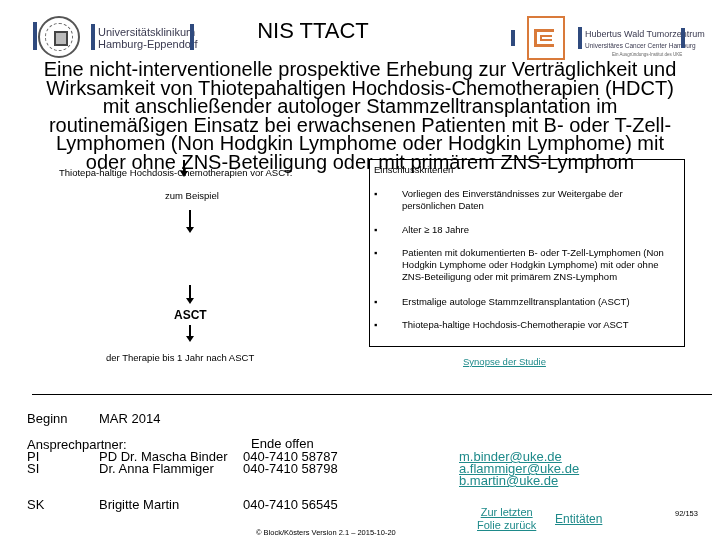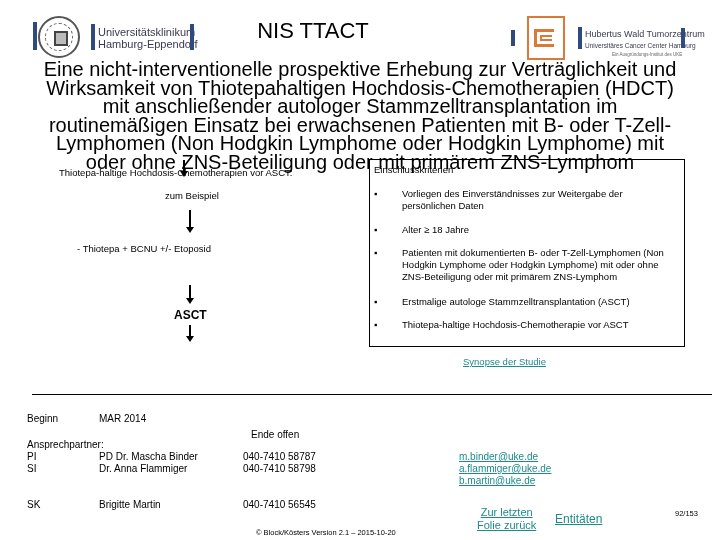--- a/index.html
+++ b/index.html
@@ -39,21 +39,21 @@
               border: 1px solid #000; box-sizing: border-box; }
   .criteria .head { position: absolute; left: 4px; top: 4px; }
   .crit-item { position: absolute; left: 4px; width: 300px; }
   .crit-item .bullet { position: absolute; left: 0; top: 0; width: 20px; }
   .crit-item .text { position: absolute; left: 28px; width: 272px; }
 
   .link { color: #1e8a8a; text-decoration: underline; }
 
   .rule { position: absolute; left: 32px; top: 394px; width: 680px; height: 1px; background: #000; }
 
-  .info { font-size: 10px; line-height: 12px; }
+  .info { font-size: 13px; line-height: 12px; }
   .copyright { font-size: 7.5px; }
 </style>
 </head>
 <body>
 
 <div class="bar" style="left:33px; top:22px; height:28px;"></div>
 <div class="uke-seal"></div>
 <div class="bar" style="left:91px; top:24px; height:26px;"></div>
 <div class="uke-text">
   <div>Universitätsklinikum</div>
@@ -78,26 +78,26 @@
 <div class="hw-caption">Ein Ausgründungs-Institut des UKE</div>
 
 <div class="subtitle">Eine nicht-interventionelle prospektive Erhebung zur Verträglichkeit und Wirksamkeit von Thiotepahaltigen Hochdosis-Chemotherapien (HDCT) mit anschließender autologer Stammzelltransplantation im routinemäßigen Einsatz bei erwachsenen Patienten mit B- oder T-Zell-Lymphomen (Non Hodgkin Lymphome oder Hodgkin Lymphome) mit oder ohne ZNS-Beteiligung oder mit primärem ZNS-Lymphom</div>
 
 <div class="abs small" style="left:59px; top:167px;">Thiotepa-haltige Hochdosis-Chemotherapien vor ASCT:</div>
 <div class="arrow" style="left:183px; top:160px; height:12px;"></div>
 <div class="abs small" style="left:165px; top:190px;">zum Beispiel</div>
 <div class="arrow" style="left:189px; top:210px; height:18px;"></div>
 
 <div class="abs small" style="left:77px; top:243px;">
-  <div>- Thiotepa + BCNU +/- Etoposid</div>
 </div>
 <div class="arrow" style="left:189px; top:285px; height:14px;"></div>
 <div class="abs" style="left:174px; top:308px; font-size:12px; font-weight:bold;">ASCT</div>
 <div class="arrow" style="left:189px; top:325px; height:12px;"></div>
 <div class="abs small" style="left:106px; top:352px;">
+  <div>der Therapie bis 1 Jahr nach ASCT</div>
 </div>
 
 <div class="criteria small">
   <div class="head">Einschlusskriterien</div>
   <div class="crit-item" style="top:28px;">
     <span class="bullet">▪</span>
     <span class="text">Vorliegen des Einverständnisses zur Weitergabe der persönlichen Daten</span>
   </div>
   <div class="crit-item" style="top:64px;">
     <span class="bullet">▪</span>
@@ -116,21 +116,21 @@
     <span class="text">Thiotepa-haltige Hochdosis-Chemotherapie vor ASCT</span>
   </div>
 </div>
 
 <a class="abs small link" style="left:463px; top:356px;">Synopse der Studie</a>
 
 <div class="rule"></div>
 
 <div class="abs info" style="left:27px; top:413px;">Beginn</div>
 <div class="abs info" style="left:99px; top:413px;">MAR 2014</div>
-<div class="abs info" style="left:243px; top:429px;padding-left:8px;">Ende offen</div>
+<div class="abs info" style="left:243px; top:438px;padding-left:8px;">Ende offen</div>
 
 <div class="abs info" style="left:27px; top:439px;">Ansprechpartner:</div>
 
 <div class="abs info" style="left:27px; top:451px; width:400px; height:12px;">
   <span class="abs" style="left:0;">PI</span>
   <span class="abs" style="left:72px;">PD Dr. Mascha Binder</span>
   <span class="abs" style="left:216px;">040-7410 58787</span>
 </div>
 <div class="abs info" style="left:27px; top:463px; width:400px; height:12px;">
   <span class="abs" style="left:0;">SI</span>

